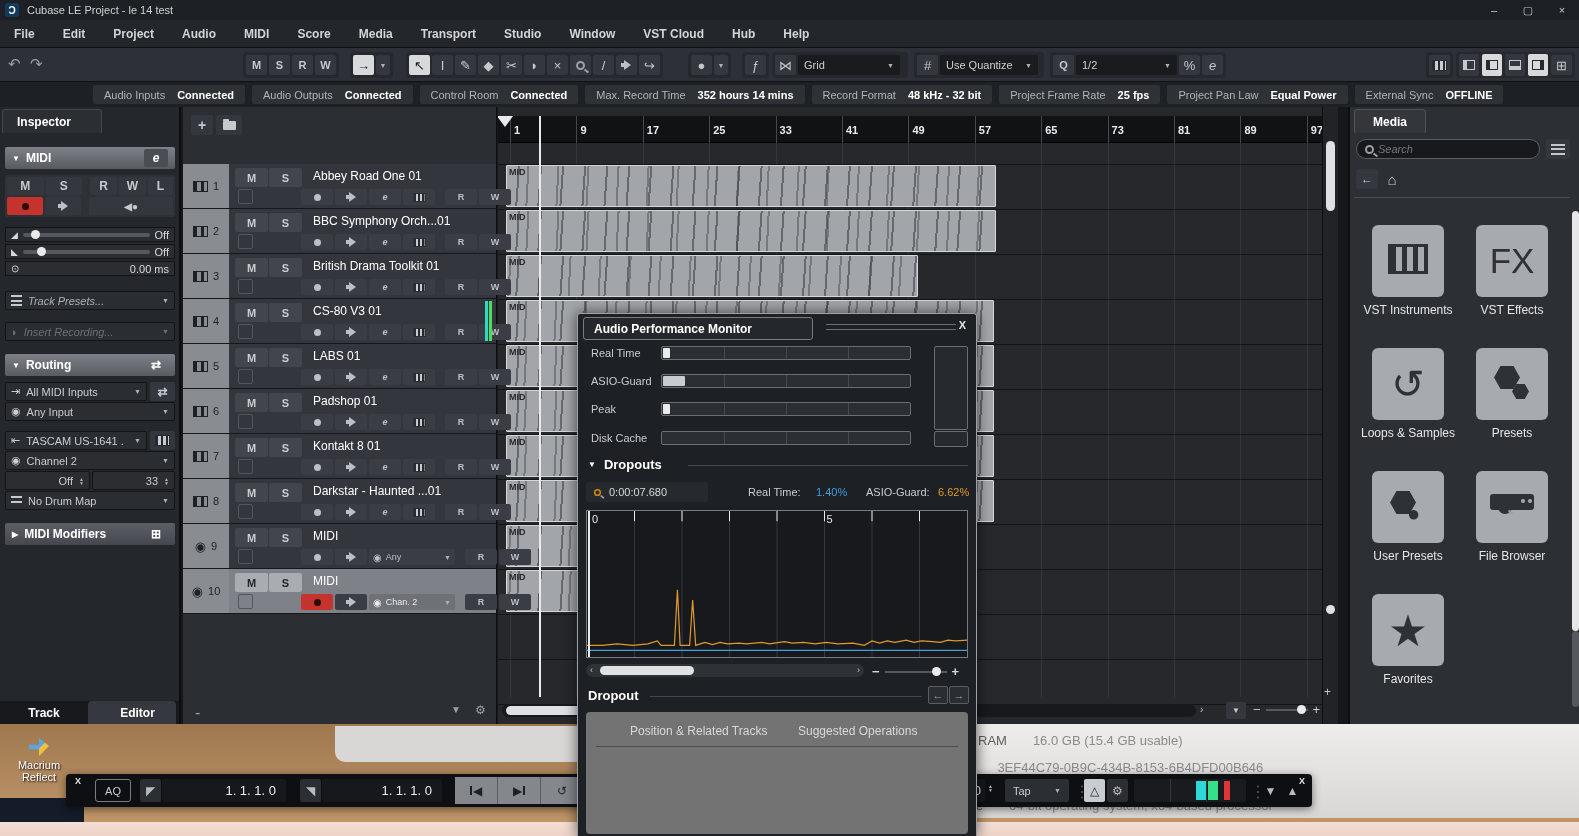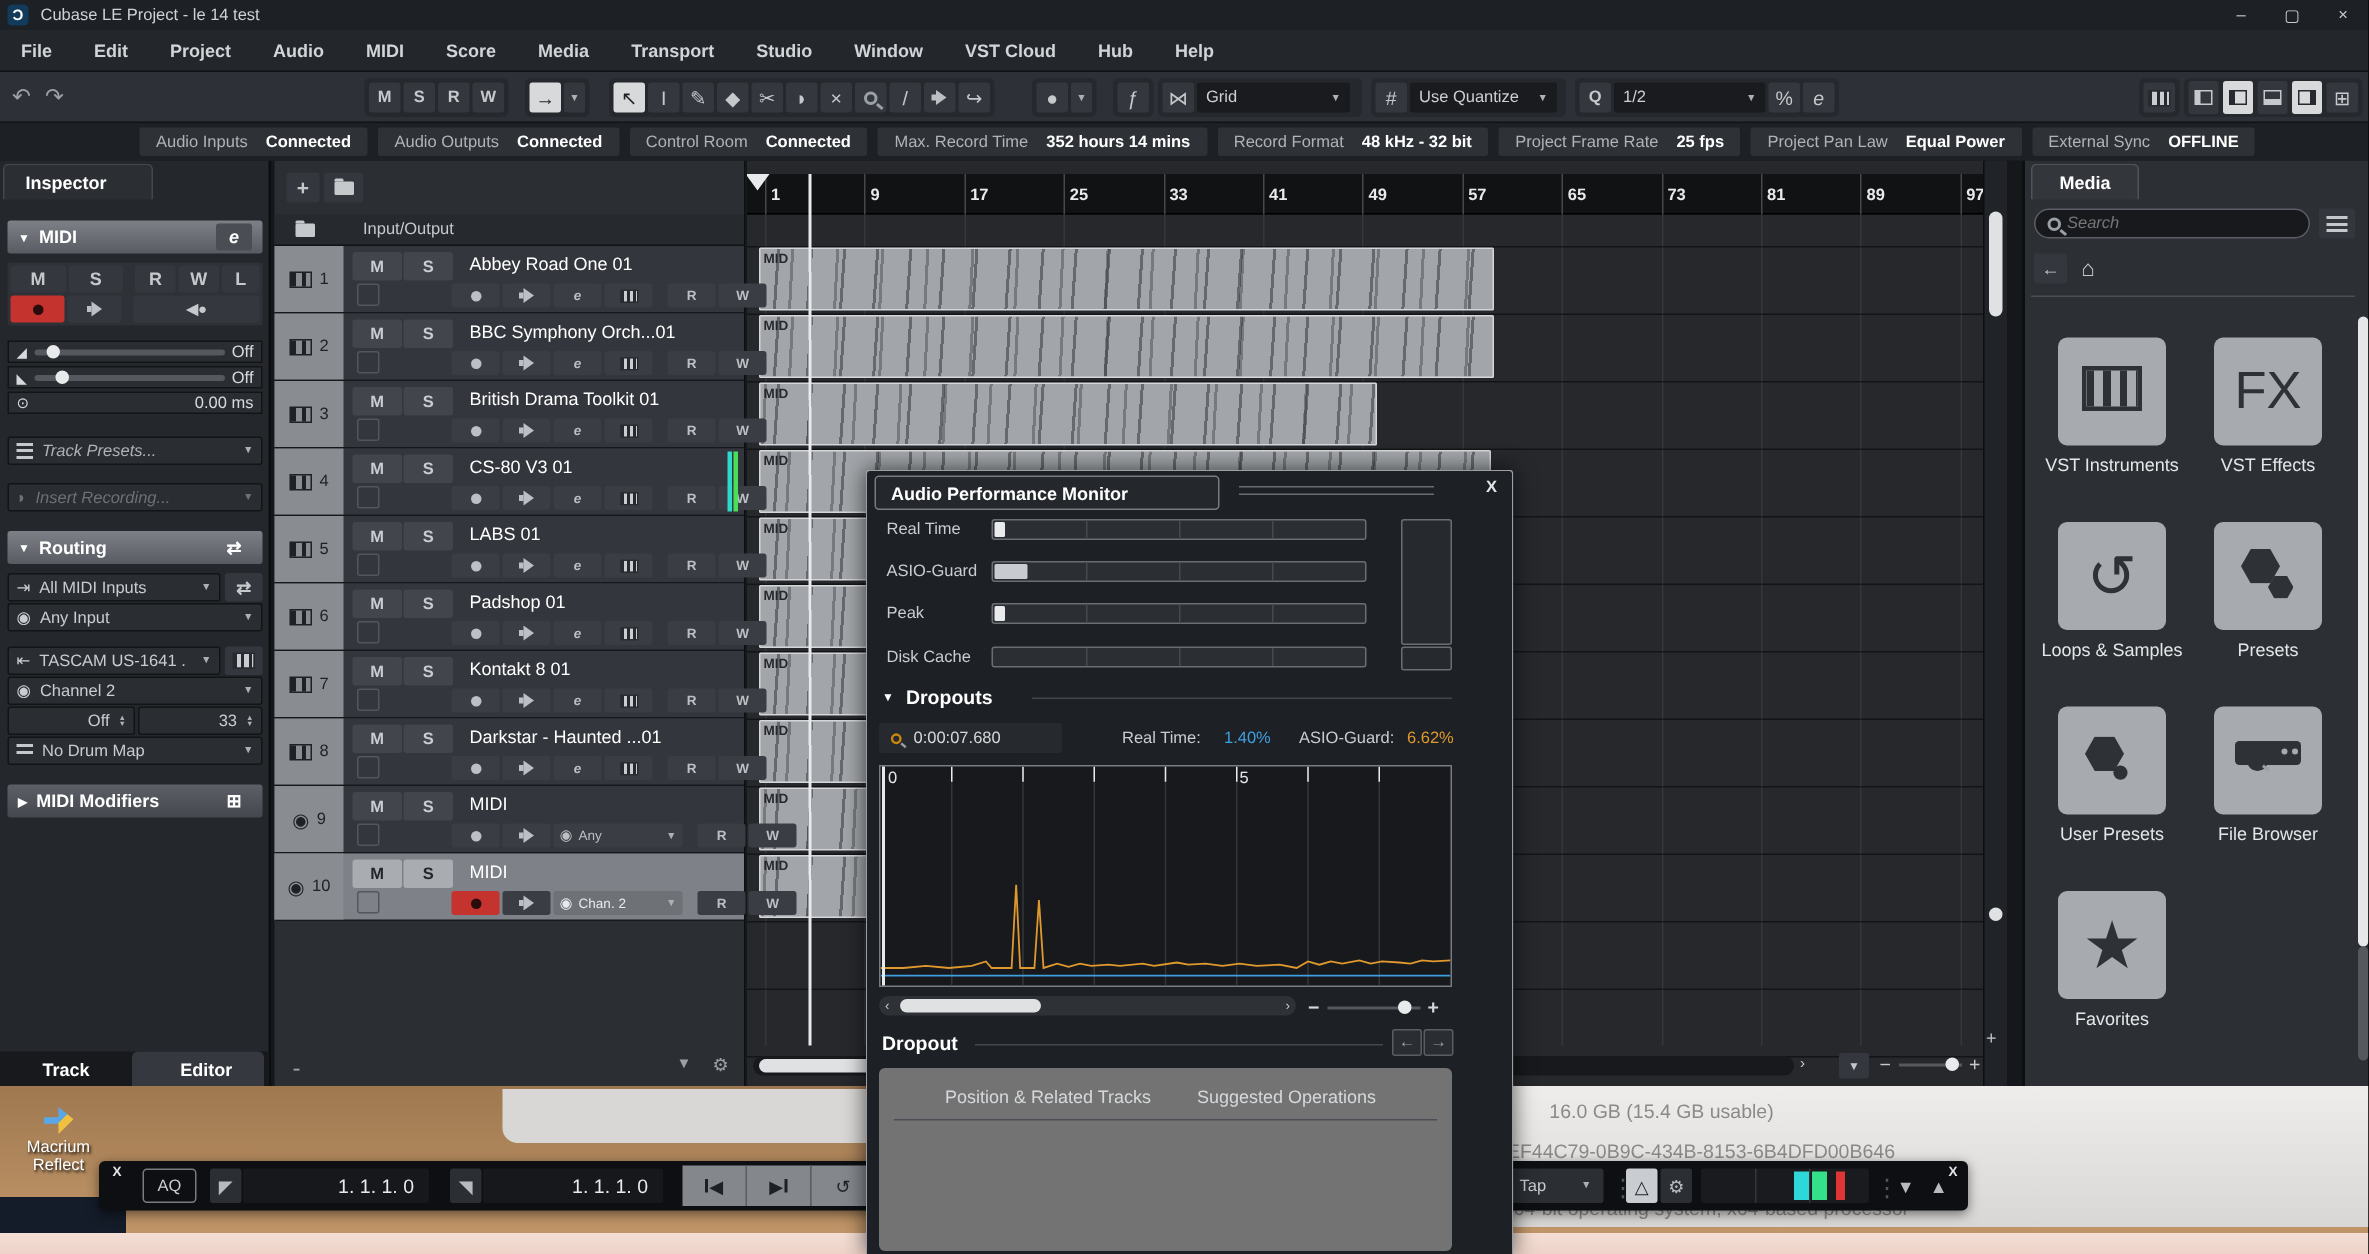--- a/index.html
+++ b/index.html
@@ -94,21 +94,21 @@
   #media { left:1348px; top:107px; width:231px; height:617px; background:#2c2f34; z-index:5; border-left:2px solid #0c0e10;}
   #media .tab { position:absolute; left:4px; top:2px; width:72px; height:24px; background:#33363b; border:1px solid #505archive;border:1px solid #50545a; border-bottom:none; border-radius:4px 4px 0 0; color:#fff; font-weight:bold; font-size:12px; display:flex; align-items:center; justify-content:center; }
   #m-search { position:absolute; left:6px; top:32px; width:184px; height:20px; background:#17191c; border:1px solid #5a5e64; border-radius:10px; display:flex; align-items:center; gap:4px; padding:0 8px; }
   #m-search input { background:transparent; border:none; outline:none; color:#b8bbbe; font-size:11px; font-style:italic; width:130px; font-family:"Liberation Sans",sans-serif;}
   .mnav { position:absolute; top:62px; width:22px; height:20px; background:#34383e; border-radius:2px; color:#c6c9cc; display:flex; align-items:center; justify-content:center; font-size:12px; }
   .tile { position:absolute; width:72px; height:72px; background:#a7aaae; border-radius:6px; display:flex; align-items:center; justify-content:center; color:#2e3136; }
   .tile-lbl { position:absolute; width:110px; text-align:center; color:#e4e6e8; font-size:12px; }
   .bars { width:14px; height:11px; background:repeating-linear-gradient(180deg,#c6c9cc 0 2px,transparent 2px 4.5px); }
 
   
-  #perfdlg { left:577px; top:313px; width:432px; height:523px; background:#1d2024; border:1px solid #9aa0a6; border-bottom:none; border-radius:3px 3px 0 0; z-index:60; box-shadow:0 0 14px rgba(0,0,0,.6); }
+  #perfdlg { left:577px; top:313px; width:400px; height:523px; background:#1d2024; border:1px solid #9aa0a6; border-bottom:none; border-radius:3px 3px 0 0; z-index:60; box-shadow:0 0 14px rgba(0,0,0,.6); }
   #pd-title { position:absolute; left:5px; top:3px; width:230px; height:23px; border:1px solid #787c82; border-radius:3px; color:#fff; font-weight:bold; font-size:12px; display:flex; align-items:center; padding-left:10px; background:#24272b;}
   .grip { position:absolute; top:9px; height:1px; background:#6a6e73; }
   .mlabel { position:absolute; left:13px; color:#c9ccd0; font-size:11px; }
   .meter { position:absolute; left:83px; width:250px; height:14px; background:#2b2e32; border:1px solid #6a6e73; border-radius:2px; }
   .meter i { position:absolute; top:0; width:1px; height:100%; background:#46494e; }
   .mfill { position:absolute; left:1px; top:1px; bottom:1px; background:#e8eaec; border-radius:1px; }
   .vbox { position:absolute; left:356px; width:34px; background:#26292d; border:1px solid #6a6e73; border-radius:2px; }
   #pd-graph { position:absolute; left:8px; top:196px; width:382px; height:148px; background:#17191c; border:1px solid #787c82; }
   #pd-graph svg { position:absolute; left:0; top:0; width:100%; height:100%; }
   .gxlabel { position:absolute; top:2px; color:#e4e6e8; font-size:11px; }
@@ -427,24 +427,20 @@
       <div class="btab alt">Editor</div>
     </div>
   </div>
 
   <div id="trackpanel" class="ab">
     <div id="tl-toolbar">
       <div class="ab ibtn" style="left:8px;top:8px;width:22px;height:20px;font-size:14px;">+</div>
       <div class="ab ibtn" style="left:33px;top:8px;width:26px;height:20px;">
           <span class="fold" style="background:#c6c9cc;"></span>
         </div>
-    </div>
-    <div id="tl-header">
-      <span class="fold"></span>
-      <span style="margin-left:24px;">Input/Output</span>
     </div>
     <div id="tracks">
         <div class="trk">
           <div class="trk-icon">
             <span class="pno dk"></span>
             <span>1</span>
           </div>
           <div class="ms">
             <div class="msb">M</div>
             <div class="msb">S</div>

